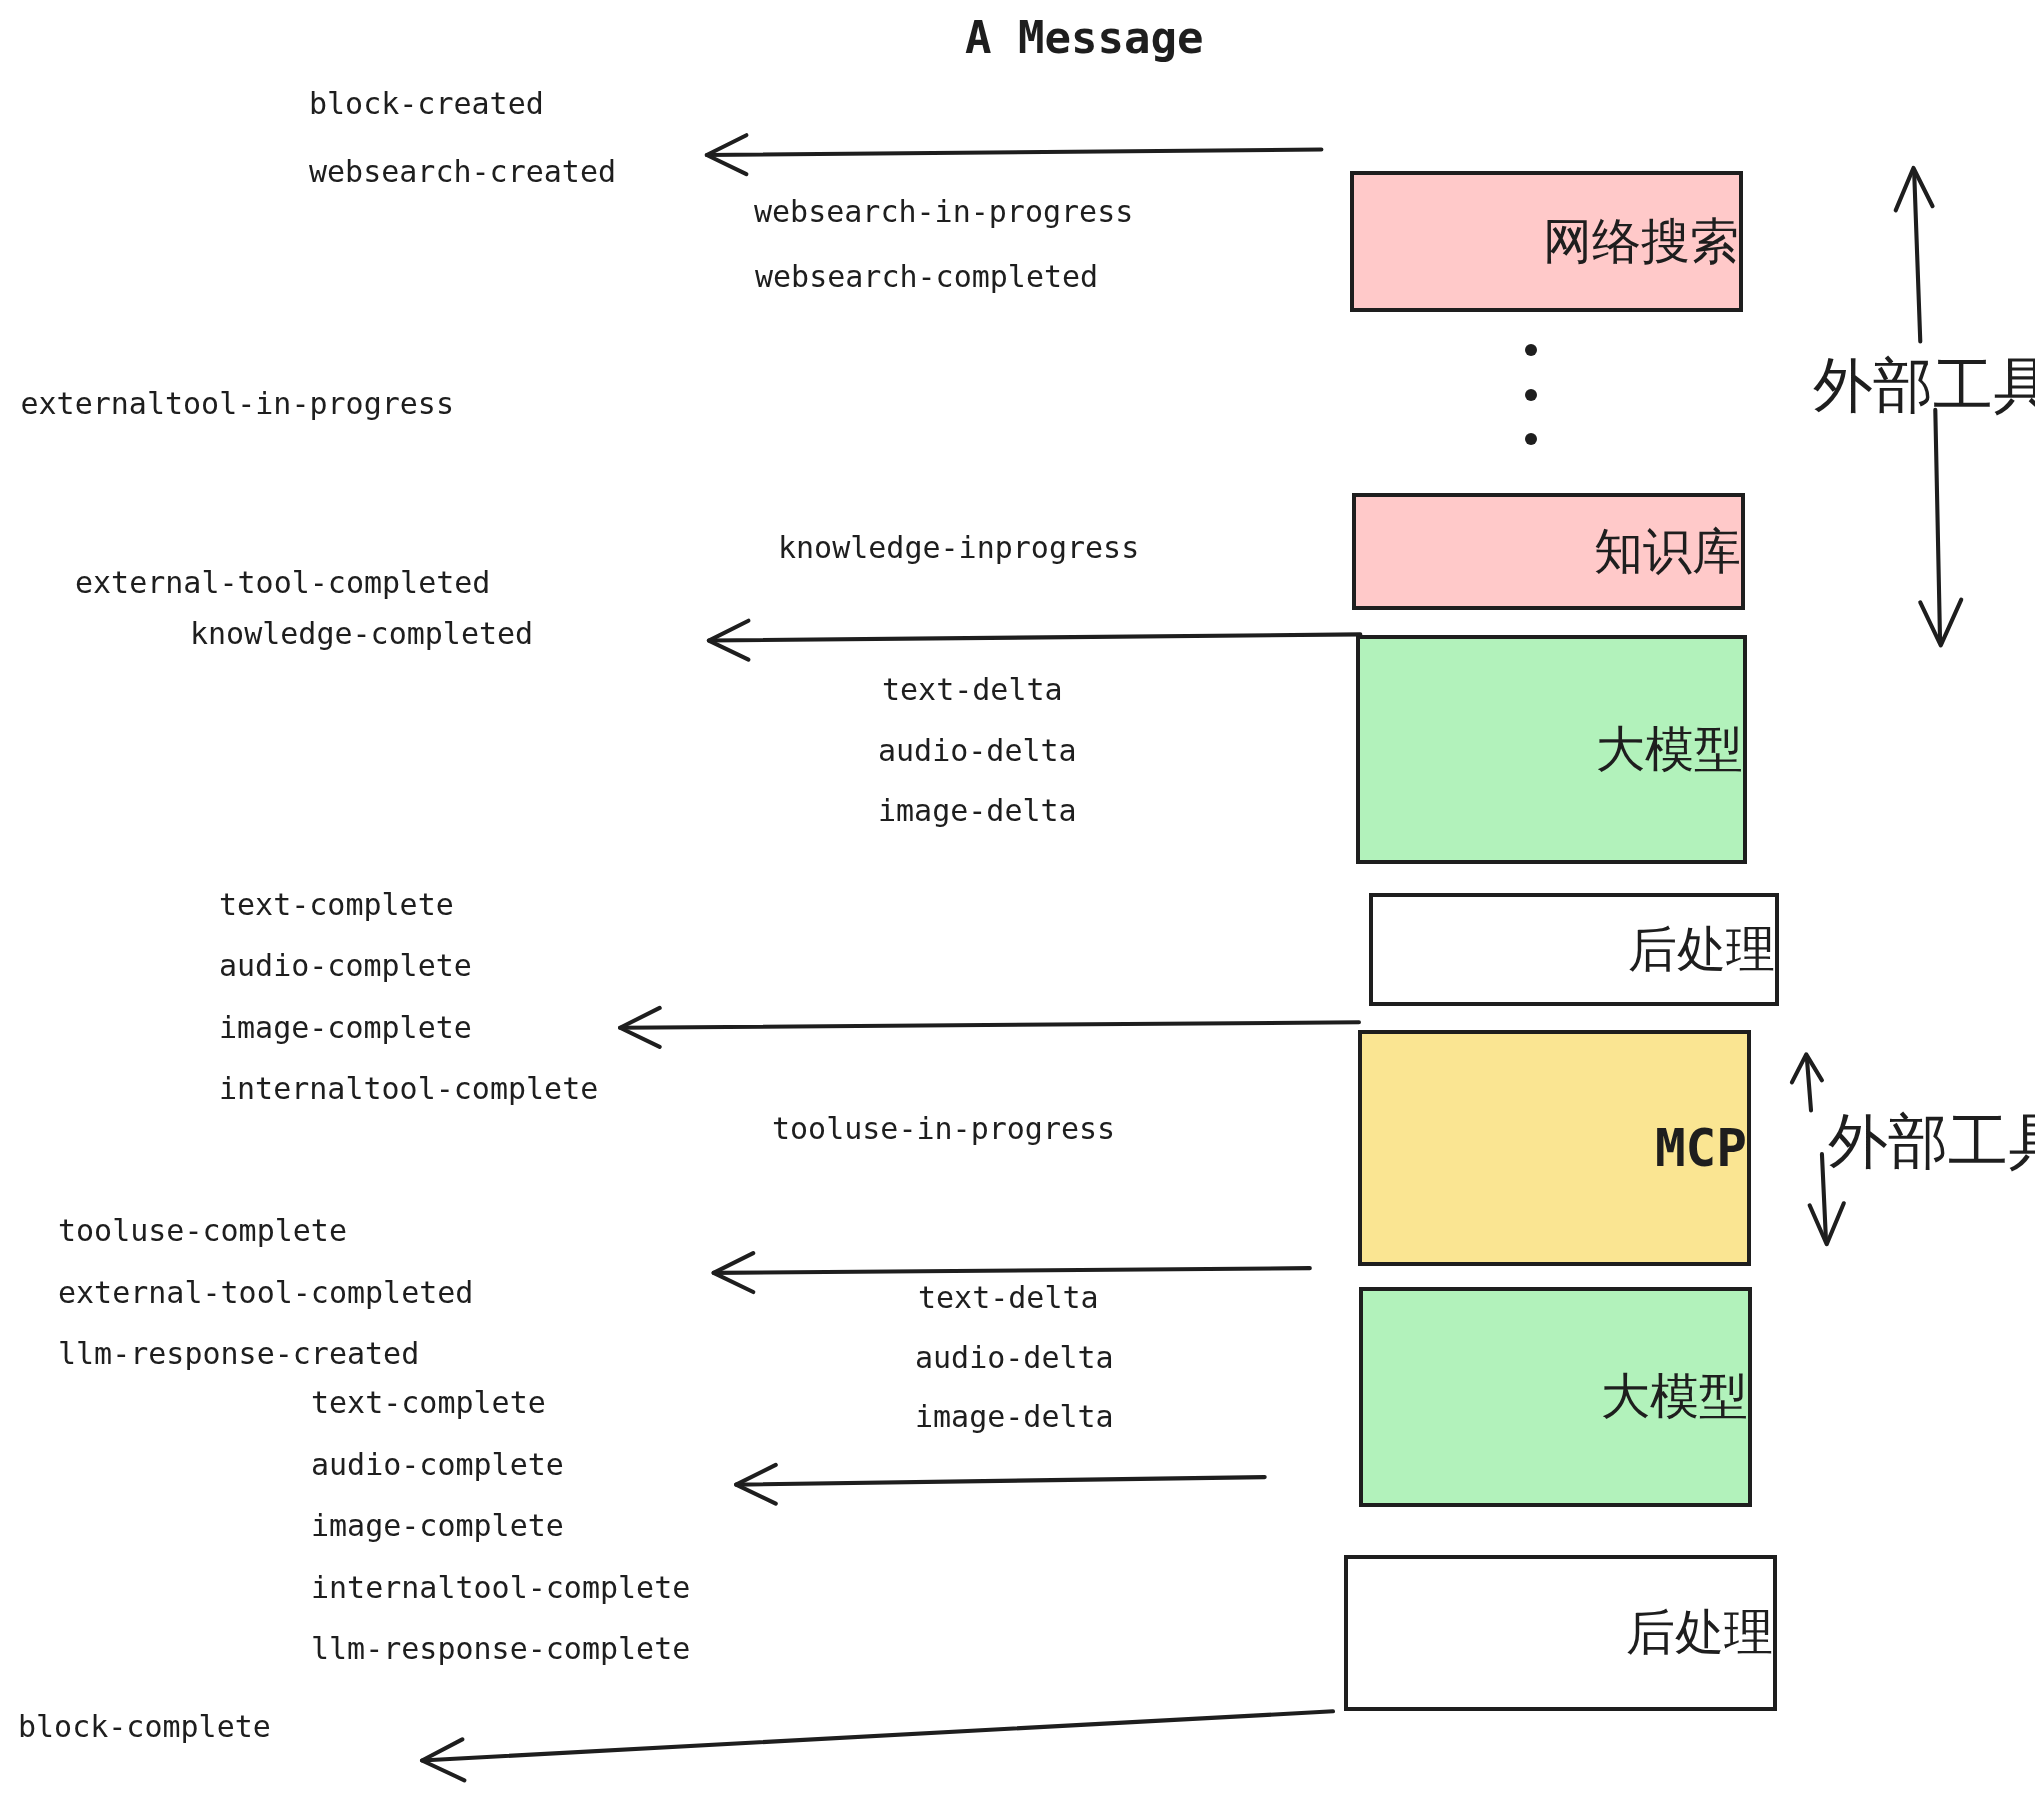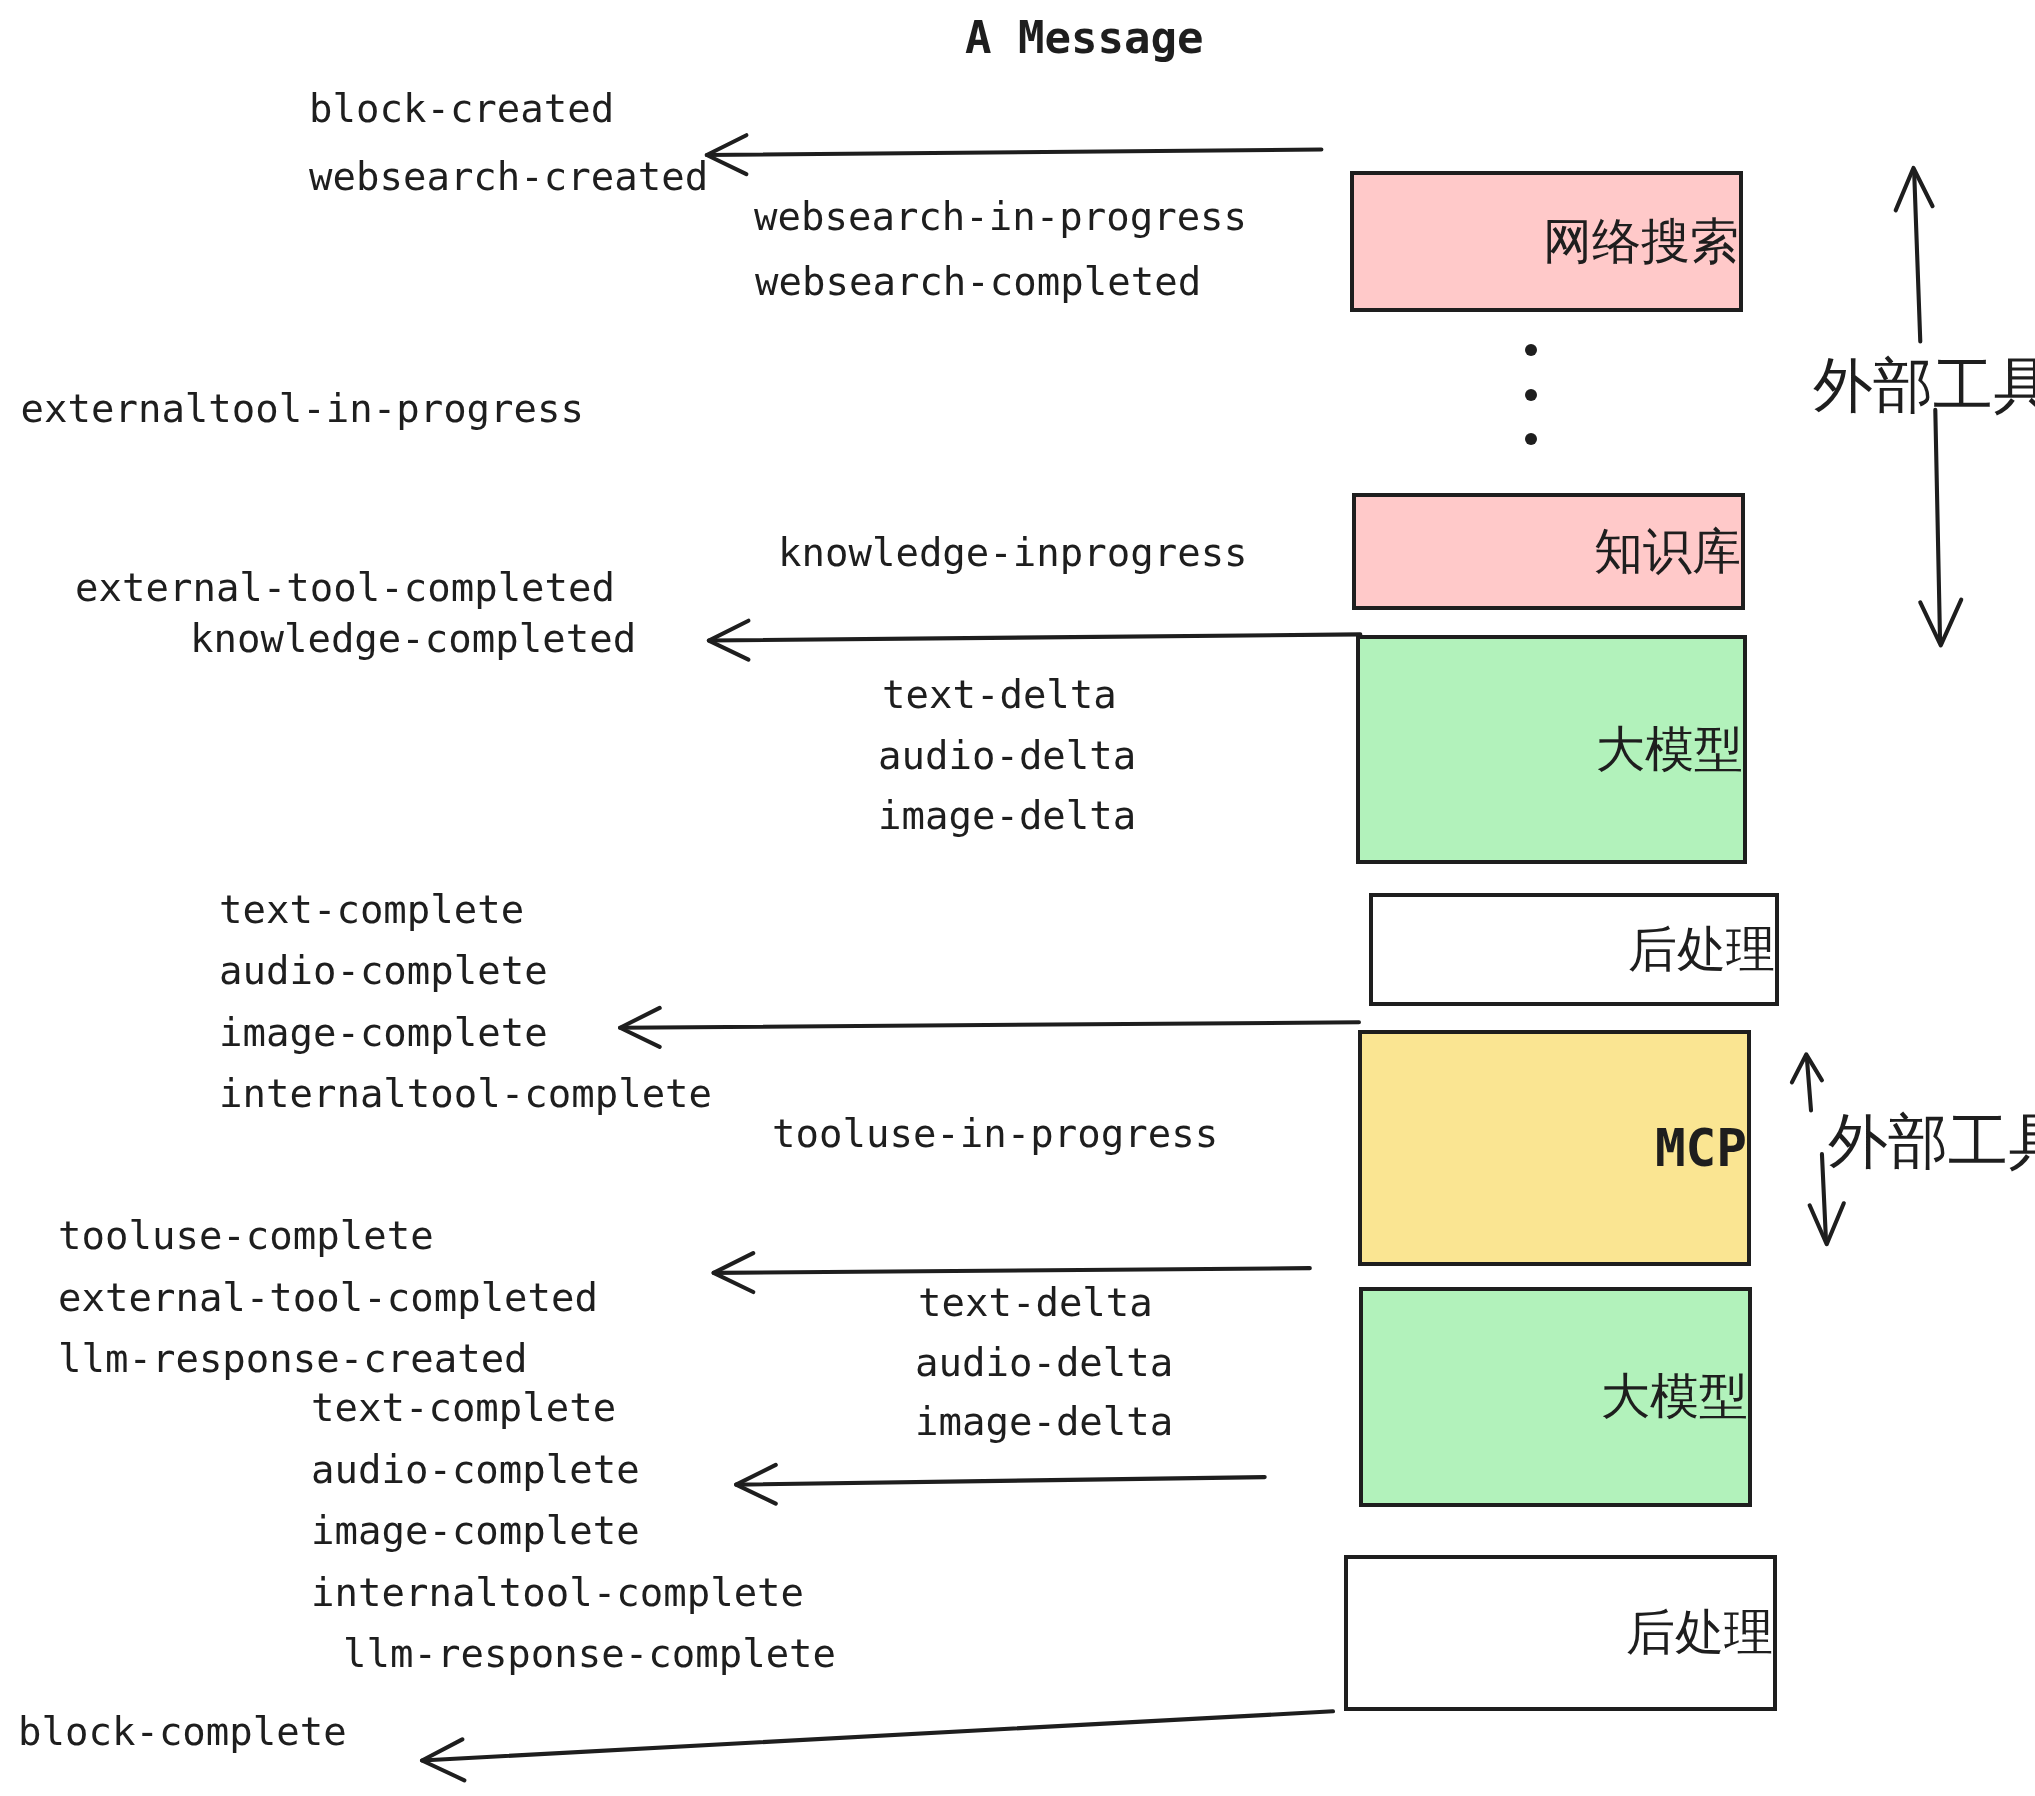--- a/index.html
+++ b/index.html
@@ -13,21 +13,21 @@
   html,body{width:2035px;height:1796px;}
   body{
     position:relative;
     background:var(--bg);
     font-family:"DejaVu Sans Mono","Liberation Mono",monospace;
     color:var(--ink);
     overflow:hidden;
   }
   .ev{
     position:absolute;
-    font-size:39px;
+    font-size:30px;
     line-height:1.15;
     white-space:nowrap;
     color:var(--ink);
   }
   .title{
     position:absolute;
     font-size:44px;
     font-weight:600;
     white-space:nowrap;
   }
@@ -101,21 +101,21 @@
 <div class="ev" style="left:58px;top:1337px;">llm-response-created</div>
 
 <div class="ev" style="left:918px;top:1281px;">text-delta</div>
 <div class="ev" style="left:915px;top:1341px;">audio-delta</div>
 <div class="ev" style="left:915px;top:1400px;">image-delta</div>
 
 <div class="ev" style="left:311px;top:1386px;">text-complete</div>
 <div class="ev" style="left:311px;top:1448px;">audio-complete</div>
 <div class="ev" style="left:311px;top:1509px;">image-complete</div>
 <div class="ev" style="left:311px;top:1571px;">internaltool-complete</div>
-<div class="ev" style="left:311px;top:1632px;margin-left:32px;">llm-response-complete</div>
+<div class="ev" style="left:311px;top:1632px;">llm-response-complete</div>
 
 <div class="ev" style="left:18px;top:1710px;">block-complete</div>
 
 <div class="node pink" style="left:1350px;top:171px;width:393px;height:141px;">
     <span>网络搜索</span>
   </div>
 <div class="node pink" style="left:1352px;top:493px;width:393px;height:117px;">
     <span>知识库</span>
   </div>
 <div class="node green" style="left:1356px;top:635px;width:391px;height:229px;">

